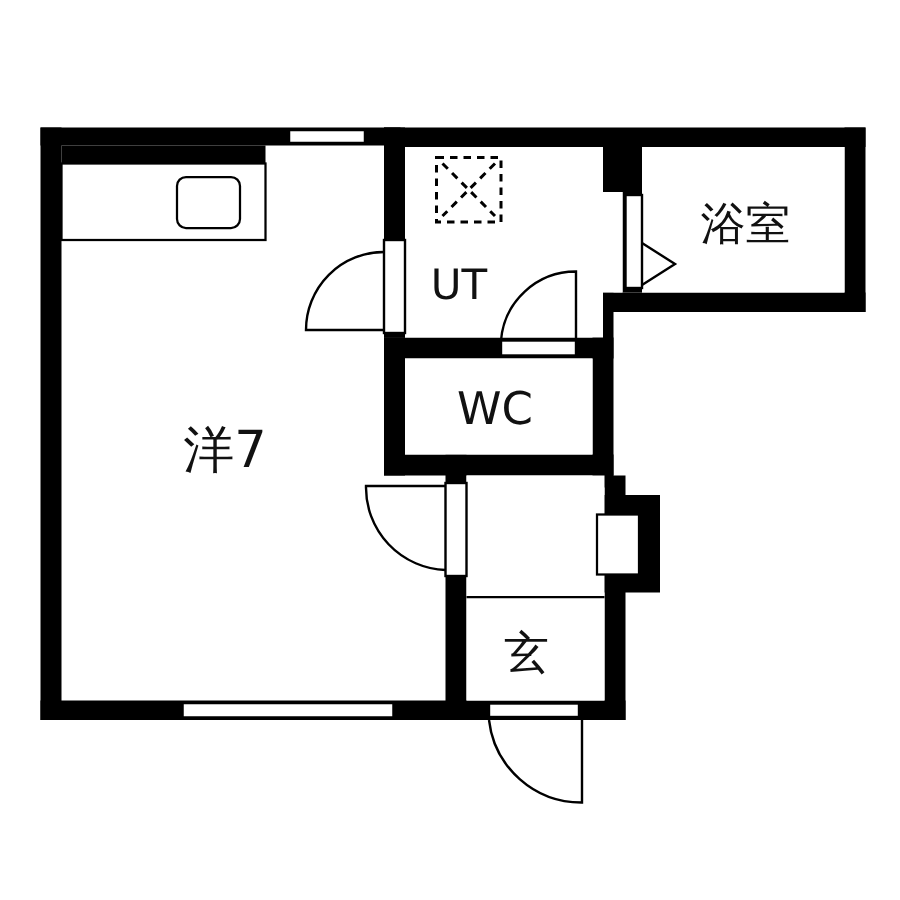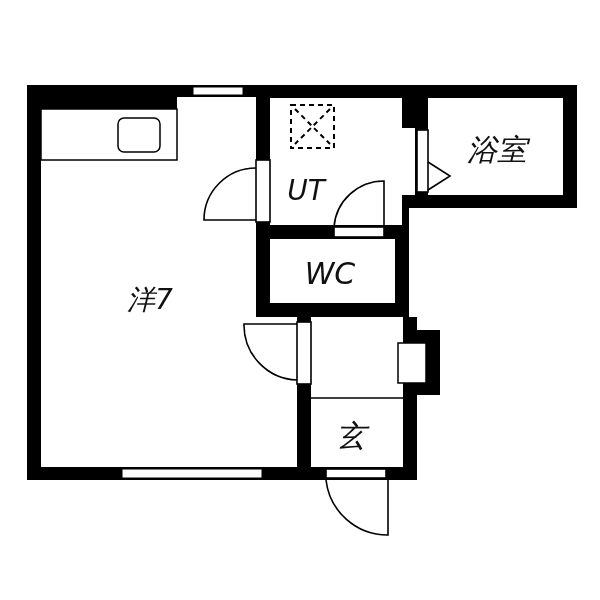--- a/index.html
+++ b/index.html
@@ -1,18 +1,18 @@
 <!DOCTYPE html>
 <html><head>
 <meta charset="utf-8">
 <style>
   html, body { margin: 0; padding: 0; background: #ffffff; }
   body { width: 600px; height: 600px; position: relative; overflow: hidden; font-family: "DejaVu Sans", sans-serif; }
   #plan { position: absolute; left: 0; top: 0; width: 600px; height: 600px; }
-  .label { position: absolute; color: #111; font-family: "DejaVu Sans", sans-serif; white-space: nowrap; transform: translate(-50%, -50%); font-style: italic; }
+  .label { position: absolute; color: #111; font-family: "DejaVu Sans", sans-serif; white-space: nowrap; transform: translate(-50%, -50%); }
 </style>
 </head>
 <body>
 
 <svg id="plan" viewBox="0 0 600 600" xmlns="http://www.w3.org/2000/svg">
 
   <g fill="#000">
 
     <rect x="27" y="85" width="14" height="395"></rect>
 
@@ -89,17 +89,17 @@
     <rect x="297" y="322" width="14" height="62" fill="#fff"></rect>
     <path d="M297 324 L244 324 A55 55 0 0 0 297 380"></path>
 
     <rect x="326" y="469" width="60" height="9" fill="#fff"></rect>
     <path d="M326 480 A62 62 0 0 0 388 535 L388 480"></path>
   </g>
 
   <line x1="311" y1="398" x2="403" y2="398" stroke="#000" stroke-width="1.5"></line>
 </svg>
 
-<div class="label" style="left:150px; top:300px; font-size:28px;">洋7</div>
+<div class="label" style="left:150px; top:300px; font-size:34px;">洋7</div>
 <div class="label" style="left:306px; top:190px; font-size:28px;">UT</div>
 <div class="label" style="left:497px; top:150px; font-size:30px;">浴室</div>
 <div class="label" style="left:330px; top:273px; font-size:30px;">WC</div>
 <div class="label" style="left:351px; top:436px; font-size:30px;">玄</div>
 
 </body></html>

